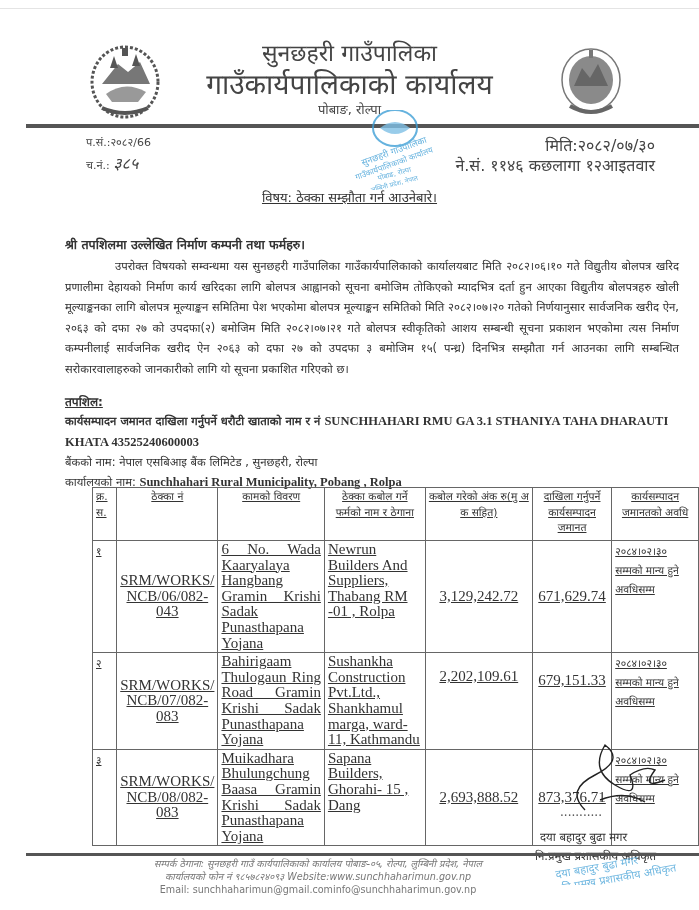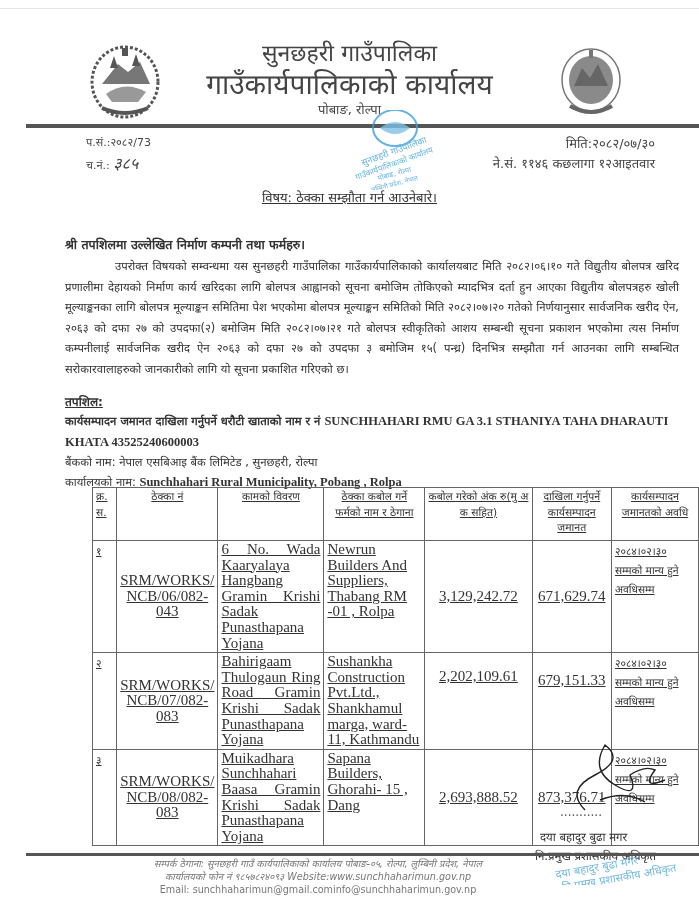--- a/index.html
+++ b/index.html
@@ -8,21 +8,21 @@
   .abs { position:absolute; }
   .topline { left:0; top:8px; width:699px; height:1px; background:#e4e4e4; }
   .emblem-left { left:88px; top:42px; width:74px; height:78px; }
   .emblem-right { left:560px; top:46px; width:62px; height:74px; }
   .title1 { left:0; width:699px; top:36px; text-align:center; font-family:"DejaVu Sans", sans-serif; font-size:23px; color:#444; font-weight:300; }
   .title2 { left:0; width:699px; top:64px; text-align:center; font-family:"DejaVu Sans", sans-serif; font-size:28px; color:#444; font-weight:300; }
   .title3 { left:0; width:699px; top:100px; text-align:center; font-family:"DejaVu Sans", sans-serif; font-size:13px; color:#444; }
   .hrule { left:26px; top:124px; width:673px; height:4px; background:#555; }
   .stamp { left:350px; top:110px; width:90px; height:80px; }
   .ref { left:86px; font-family:"DejaVu Sans", sans-serif; font-size:11px; color:#444; }
-  .date { right:44px; text-align:right; font-family:"DejaVu Sans", sans-serif; font-size:13px; color:#444; }
+  .date { right:44px; text-align:right; font-family:"DejaVu Sans", sans-serif; font-size:16px; color:#444; }
   .hand { font-family:"DejaVu Serif", serif; font-style:italic; font-size:16px; }
   .subject { left:0; width:699px; top:188px; text-align:center; font-family:"DejaVu Sans", sans-serif; font-size:13px; color:#333; text-decoration:underline; }
   .para { font-family:"DejaVu Sans", sans-serif; font-size:11.4px; color:#333; line-height:20.5px; }
   .address { left:65px; top:235px; font-size:12.5px; font-weight:bold; }
   .body { left:65px; top:256px; width:614px; text-align:justify; text-indent:50px; }
   .tapsil { left:65px; top:392px; font-weight:bold; text-decoration:underline; font-size:12px;}
   .acct { left:65px; top:411px; width:614px; font-weight:bold; }
   .bank { left:65px; top:452px; }
   .office { left:65px; top:472px; }
   .bold-en { font-family:"Liberation Serif", serif; font-weight:bold; font-size:12.5px; }
@@ -72,21 +72,21 @@
 
 <svg class="abs stamp" viewBox="0 0 90 80" style="opacity:0.8">
   <ellipse cx="45" cy="18" rx="22" ry="18" fill="none" stroke="#3f9fd6" stroke-width="2"></ellipse>
   <path d="M30 18 Q45 6 60 18 Q45 30 30 18" fill="#7fc0e6"></path>
   <text x="45" y="44" text-anchor="middle" font-size="9" fill="#3f9fd6" font-family="DejaVu Sans, sans-serif" transform="rotate(-20 45 44)">सुनछहरी गाउँपालिका</text>
   <text x="45" y="56" text-anchor="middle" font-size="8" fill="#3f9fd6" font-family="DejaVu Sans, sans-serif" transform="rotate(-20 45 56)">गाउँकार्यपालिकाको कार्यालय</text>
   <text x="45" y="66" text-anchor="middle" font-size="7" fill="#3f9fd6" font-family="DejaVu Sans, sans-serif" transform="rotate(-15 45 66)">पोबाङ, रोल्पा</text>
   <text x="45" y="76" text-anchor="middle" font-size="6.5" fill="#3f9fd6" font-family="DejaVu Sans, sans-serif" transform="rotate(-15 45 76)">लुम्बिनी प्रदेश, नेपाल</text>
 </svg>
 
-<div class="abs ref" style="top:134px;">प.सं.:२०८२/73</div>
+<div class="abs ref" style="top:134px;">प.सं.:२०८२/66</div>
 <div class="abs ref" style="top:152px;">
   <span>च.नं.:</span>
   <span class="hand">३८५</span>
 </div>
 <div class="abs date" style="top:134px;">मिति:२०८२/०७/३०</div>
 <div class="abs date" style="top:154px;">ने.सं. ११४६ कछलागा १२आइतवार</div>
 
 <div class="abs subject">विषय: ठेक्का सम्झौता गर्न आउनेबारे।</div>
 
 <div class="abs para address">श्री तपशिलमा उल्लेखित निर्माण कम्पनी तथा फर्महरु।</div>
@@ -142,21 +142,21 @@
       <td class="c" style="vertical-align:middle">SRM/WORKS/ NCB/07/082-083</td>
       <td class="j">Bahirigaam Thulogaun Ring Road Gramin Krishi Sadak Punasthapana Yojana</td>
       <td>Sushankha Construction Pvt.Ltd., Shankhamul marga, ward-11, Kathmandu</td>
       <td class="num" style="vertical-align:top !important;padding-top:16px">2,202,109.61</td>
       <td class="num" style="vertical-align:top !important;padding-top:20px">679,151.33</td>
       <td class="dev">२०८४।०२।३० सम्मको मान्य हुने अवधिसम्म</td>
     </tr>
     <tr>
       <td class="dev">३</td>
       <td class="c" style="vertical-align:middle">SRM/WORKS/ NCB/08/082-083</td>
-      <td class="j">Muikadhara Sunchhahari Baasa Gramin Krishi Sadak Punasthapana Yojana</td>
+      <td class="j">Muikadhara Bhulungchung Baasa Gramin Krishi Sadak Punasthapana Yojana</td>
       <td>Sapana Builders, Ghorahi- 15 , Dang</td>
       <td class="num">2,693,888.52</td>
       <td class="num">873,376.71</td>
       <td class="dev">२०८४।०२।३० सम्मको मान्य हुने अवधिसम्म</td>
     </tr>
   </tbody>
 </table>
 
 <svg class="abs sig-mark" viewBox="0 0 130 80">
   <path d="M40 70 Q20 50 50 35 Q80 20 60 5 Q45 30 70 45 Q95 60 85 35 Q100 25 110 30 Q95 50 120 40 M55 60 Q80 50 100 62" fill="none" stroke="#222" stroke-width="1.4"></path>

